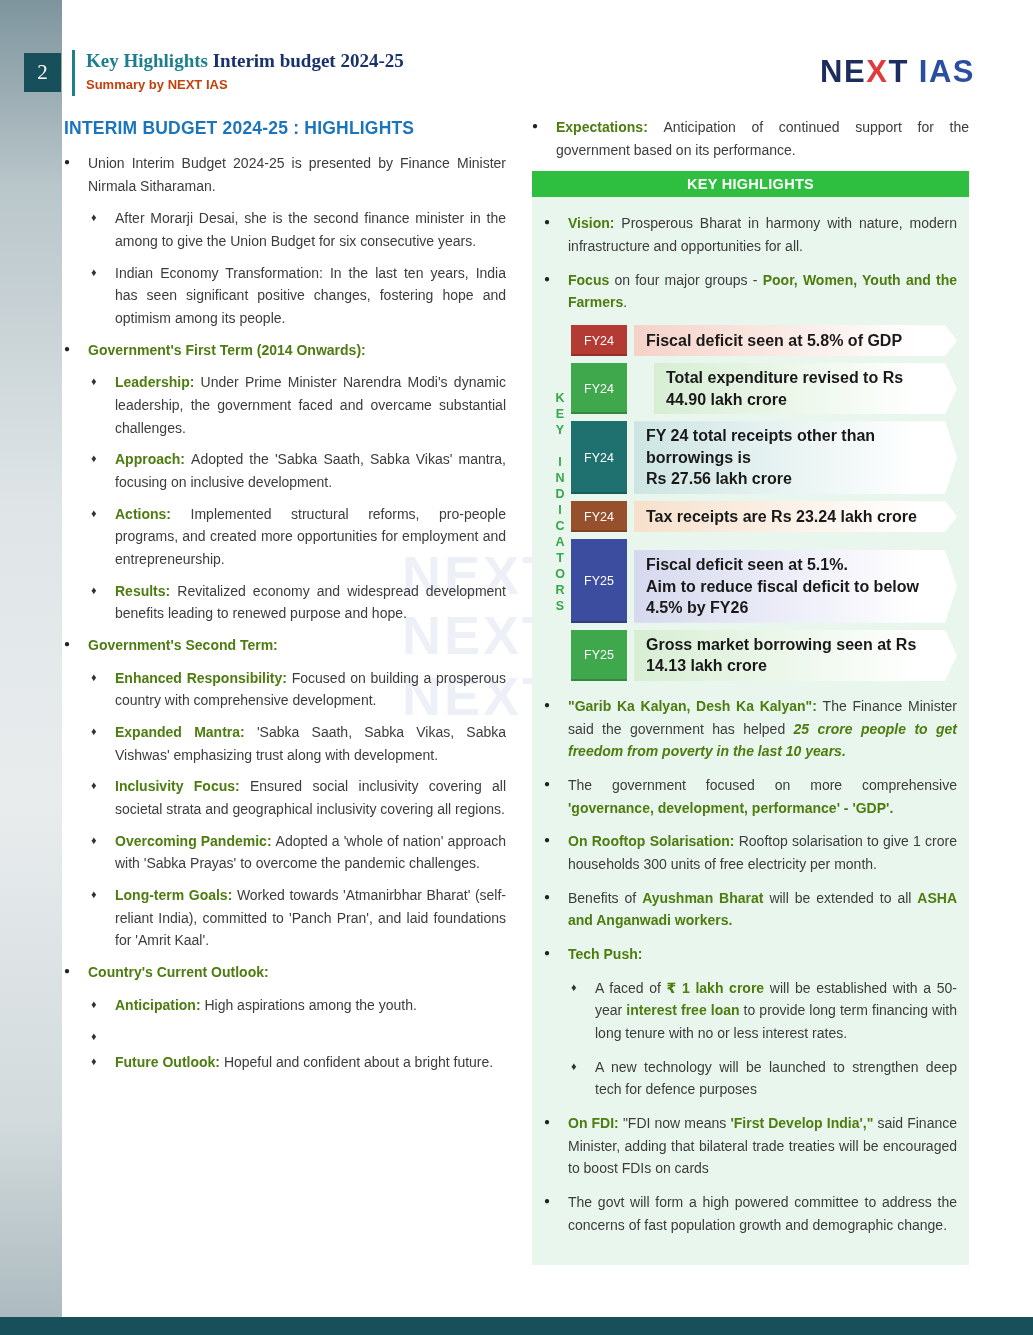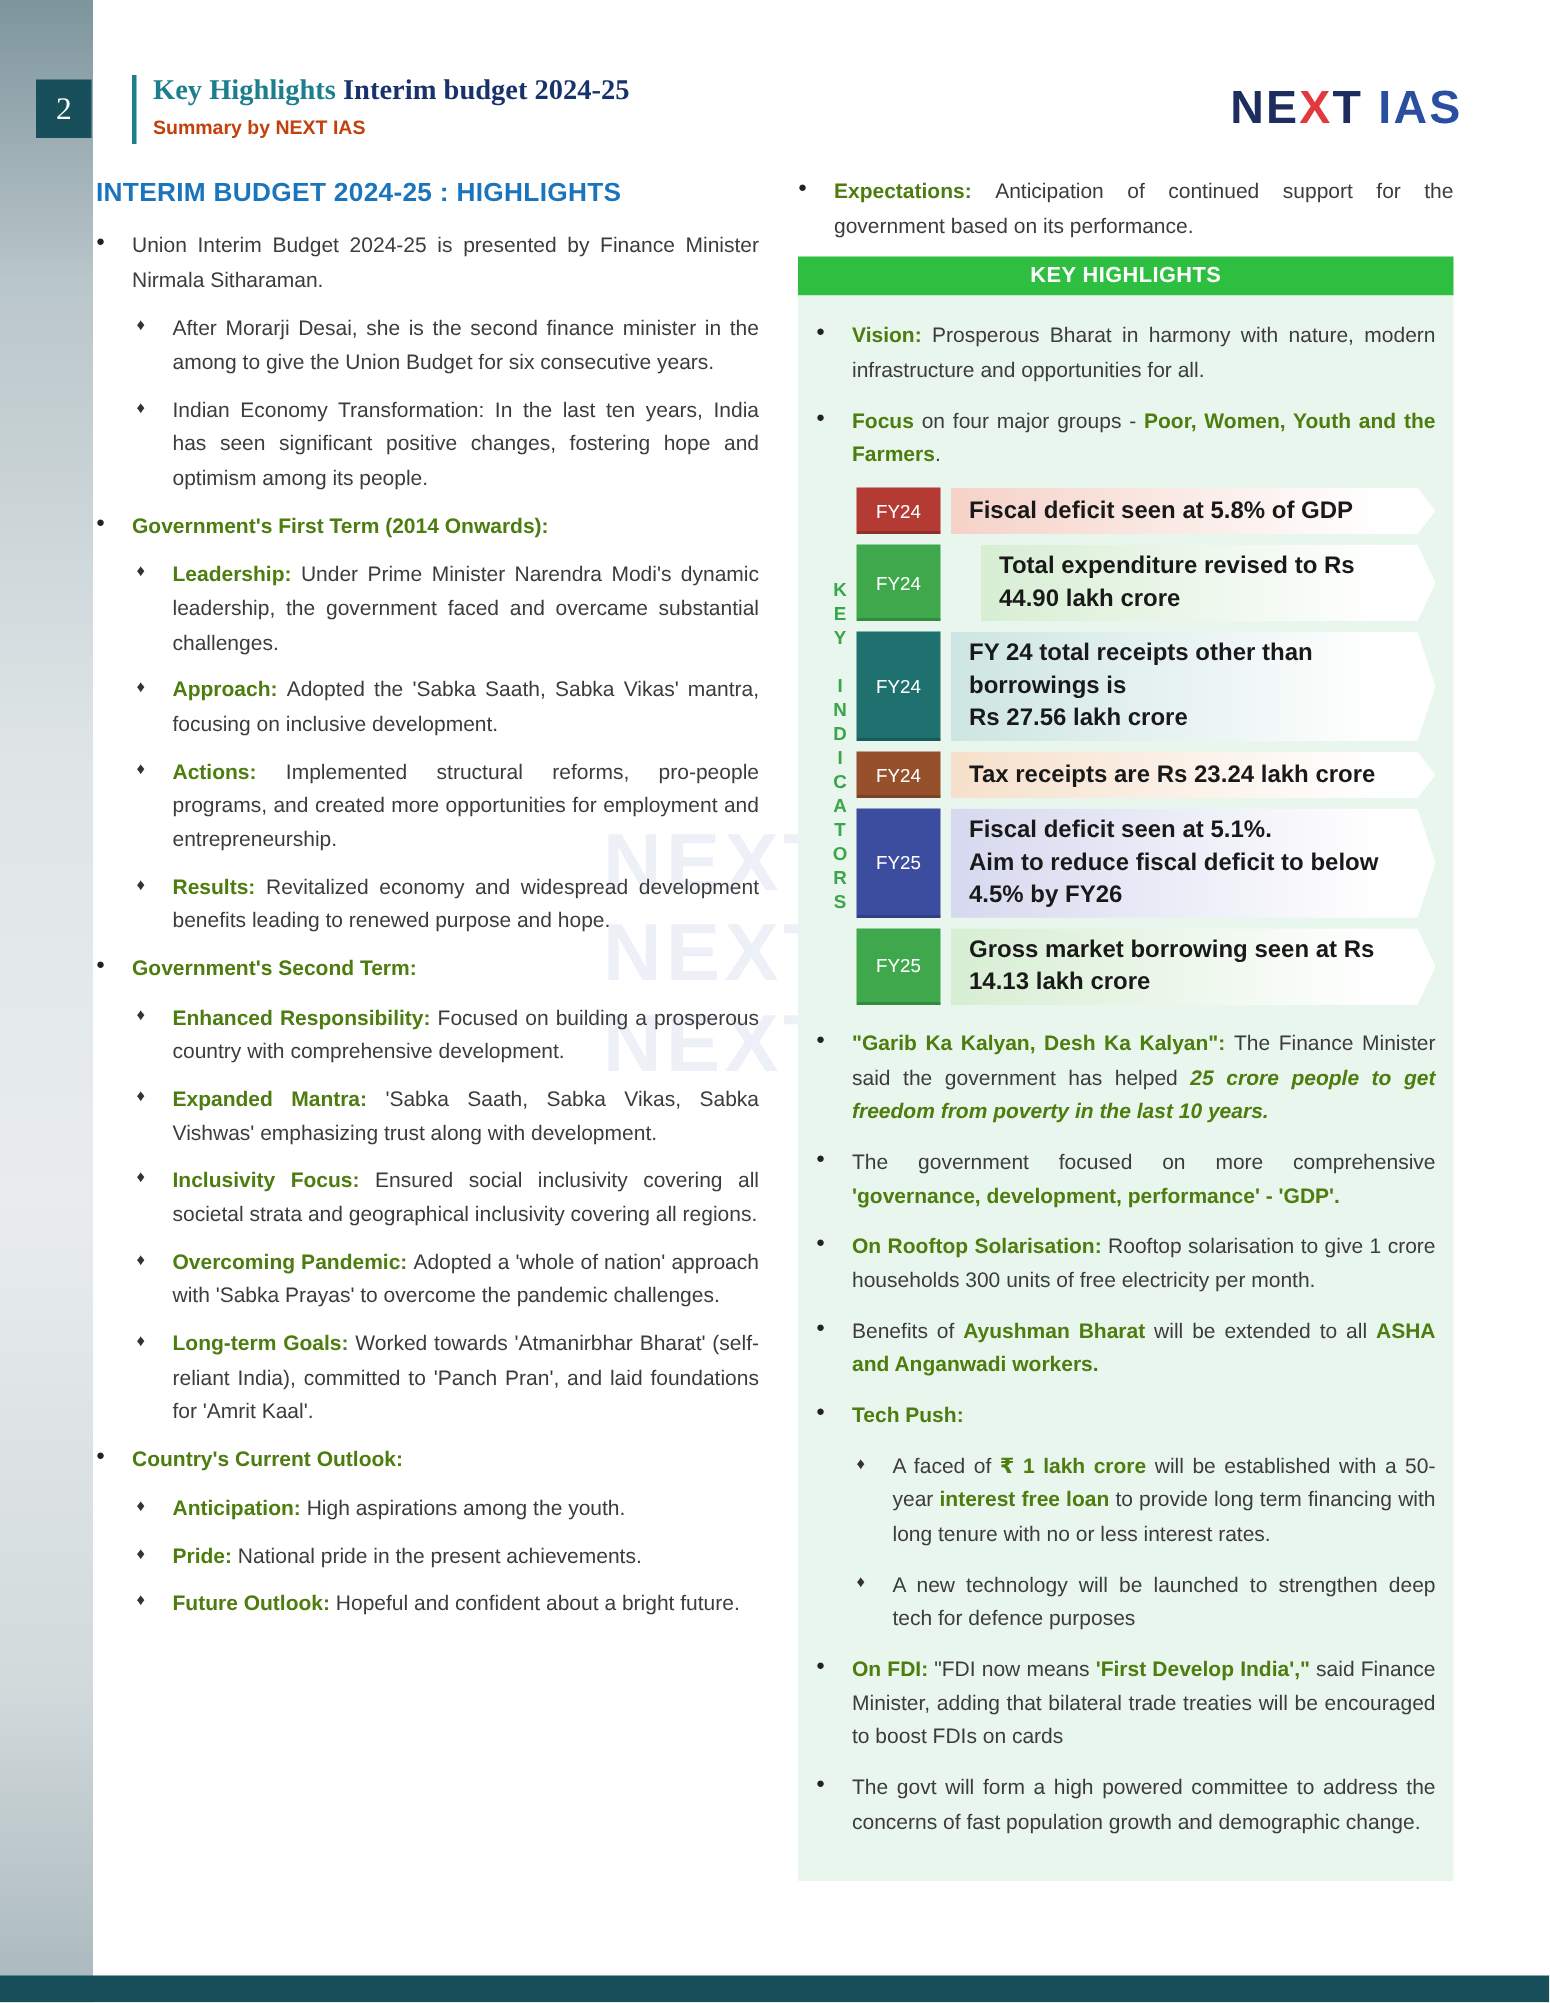--- a/index.html
+++ b/index.html
@@ -9,21 +9,21 @@
   .page { position:relative; width:1033px; height:1335px; background:#ffffff; overflow:hidden; }
 
   .side-strip { position:absolute; left:0; top:0; width:62px; height:100%;
     background:linear-gradient(180deg,#7e959d 0%,#b9c6ca 14%,#dfe5e7 38%,#e8eced 60%,#d2dadc 84%,#a9b8bd 100%); }
 
   .bottom-bar { position:absolute; left:0; bottom:0; width:100%; height:18px; background:var(--dark-teal,#174f5b); z-index:3; }
 
   .page-num { position:absolute; left:24px; top:53px; width:37px; height:39px; background:var(--dark-teal,#174f5b);
     color:#fff; font-family:"Liberation Serif","DejaVu Serif",serif; font-size:21px; display:flex; align-items:center; justify-content:center; z-index:2; }
 
-  header { position:absolute; left:88px; top:50px; right:58px; display:flex; align-items:flex-start; z-index:2; }
+  header { position:absolute; left:72px; top:50px; right:58px; display:flex; align-items:flex-start; z-index:2; }
   .title-rule { width:3px; height:46px; background:var(--teal,#1d7f8e); margin-right:11px; flex:none; }
   .title { font-family:"Liberation Serif","DejaVu Serif",serif; font-size:19px; line-height:1.2; }
   .t1 { color:var(--teal,#1d7f8e); font-weight:600; }
   .t2 { color:var(--navy,#18326b); font-weight:700; }
   .subtitle { margin-top:4px; font-size:13px; color:#c2410c;font-weight:bold; }
   .logo { margin-left:auto; font-size:31px; font-weight:800; letter-spacing:1.5px; line-height:1; padding-top:6px; }
   .l-ne,.l-t { color:var(--logo-navy,#1d2d5e); }
   .l-x { color:var(--logo-red,#e23a3c); }
   .l-ias { color:var(--logo-blue,#2b4fa0); margin-left:10px; }
 
@@ -151,21 +151,20 @@
           <div class="li lvl1">
             <span class="bullet">●</span>
             <span class="li-text"><span class="b">Country's Current Outlook:</span></span>
           </div>
           <div class="li lvl2">
             <span class="bullet">♦</span>
             <span class="li-text"><span class="b">Anticipation: </span><span>High aspirations among the youth.</span></span>
           </div>
           <div class="li lvl2">
             <span class="bullet">♦</span>
-            <span class="li-text"><span class="b">Pride: </span><span>National pride in the present achievements.</span></span>
           </div>
           <div class="li lvl2">
             <span class="bullet">♦</span>
             <span class="li-text"><span class="b">Future Outlook: </span><span>Hopeful and confident about a bright future.</span></span>
           </div>
         </div>
     </section>
 
     <section class="col-right">
       <div class="list">
@@ -209,21 +208,21 @@
                 </div>
               </div>
               <div class="ind-row">
                 <div class="fy-badge" style="background: rgb(150, 81, 44);">FY24</div>
                 <div class="ind-bar" style="background: linear-gradient(90deg, rgb(246, 224, 203) 0%, rgb(255, 255, 255) 88%);">
                   <div>Tax receipts are Rs 23.24 lakh crore</div>
                 </div>
               </div>
               <div class="ind-row">
                 <div class="fy-badge" style="background: rgb(60, 76, 158);">FY25</div>
-                <div class="ind-bar" style="background: linear-gradient(90deg, rgb(214, 216, 238) 0%, rgb(255, 255, 255) 88%);">
+                <div class="ind-bar" style="background: linear-gradient(90deg, rgb(214, 216, 238) 0%, rgb(255, 255, 255) 88%); margin-top: 11px;">
                   <div>Fiscal deficit seen at 5.1%.</div>
                   <div>Aim to reduce fiscal deficit to below 4.5% by FY26</div>
                 </div>
               </div>
               <div class="ind-row">
                 <div class="fy-badge" style="background: rgb(63, 168, 76);">FY25</div>
                 <div class="ind-bar" style="background: linear-gradient(90deg, rgb(215, 238, 211) 0%, rgb(255, 255, 255) 88%);">
                   <div>Gross market borrowing seen at Rs 14.13 lakh crore</div>
                 </div>
               </div>

